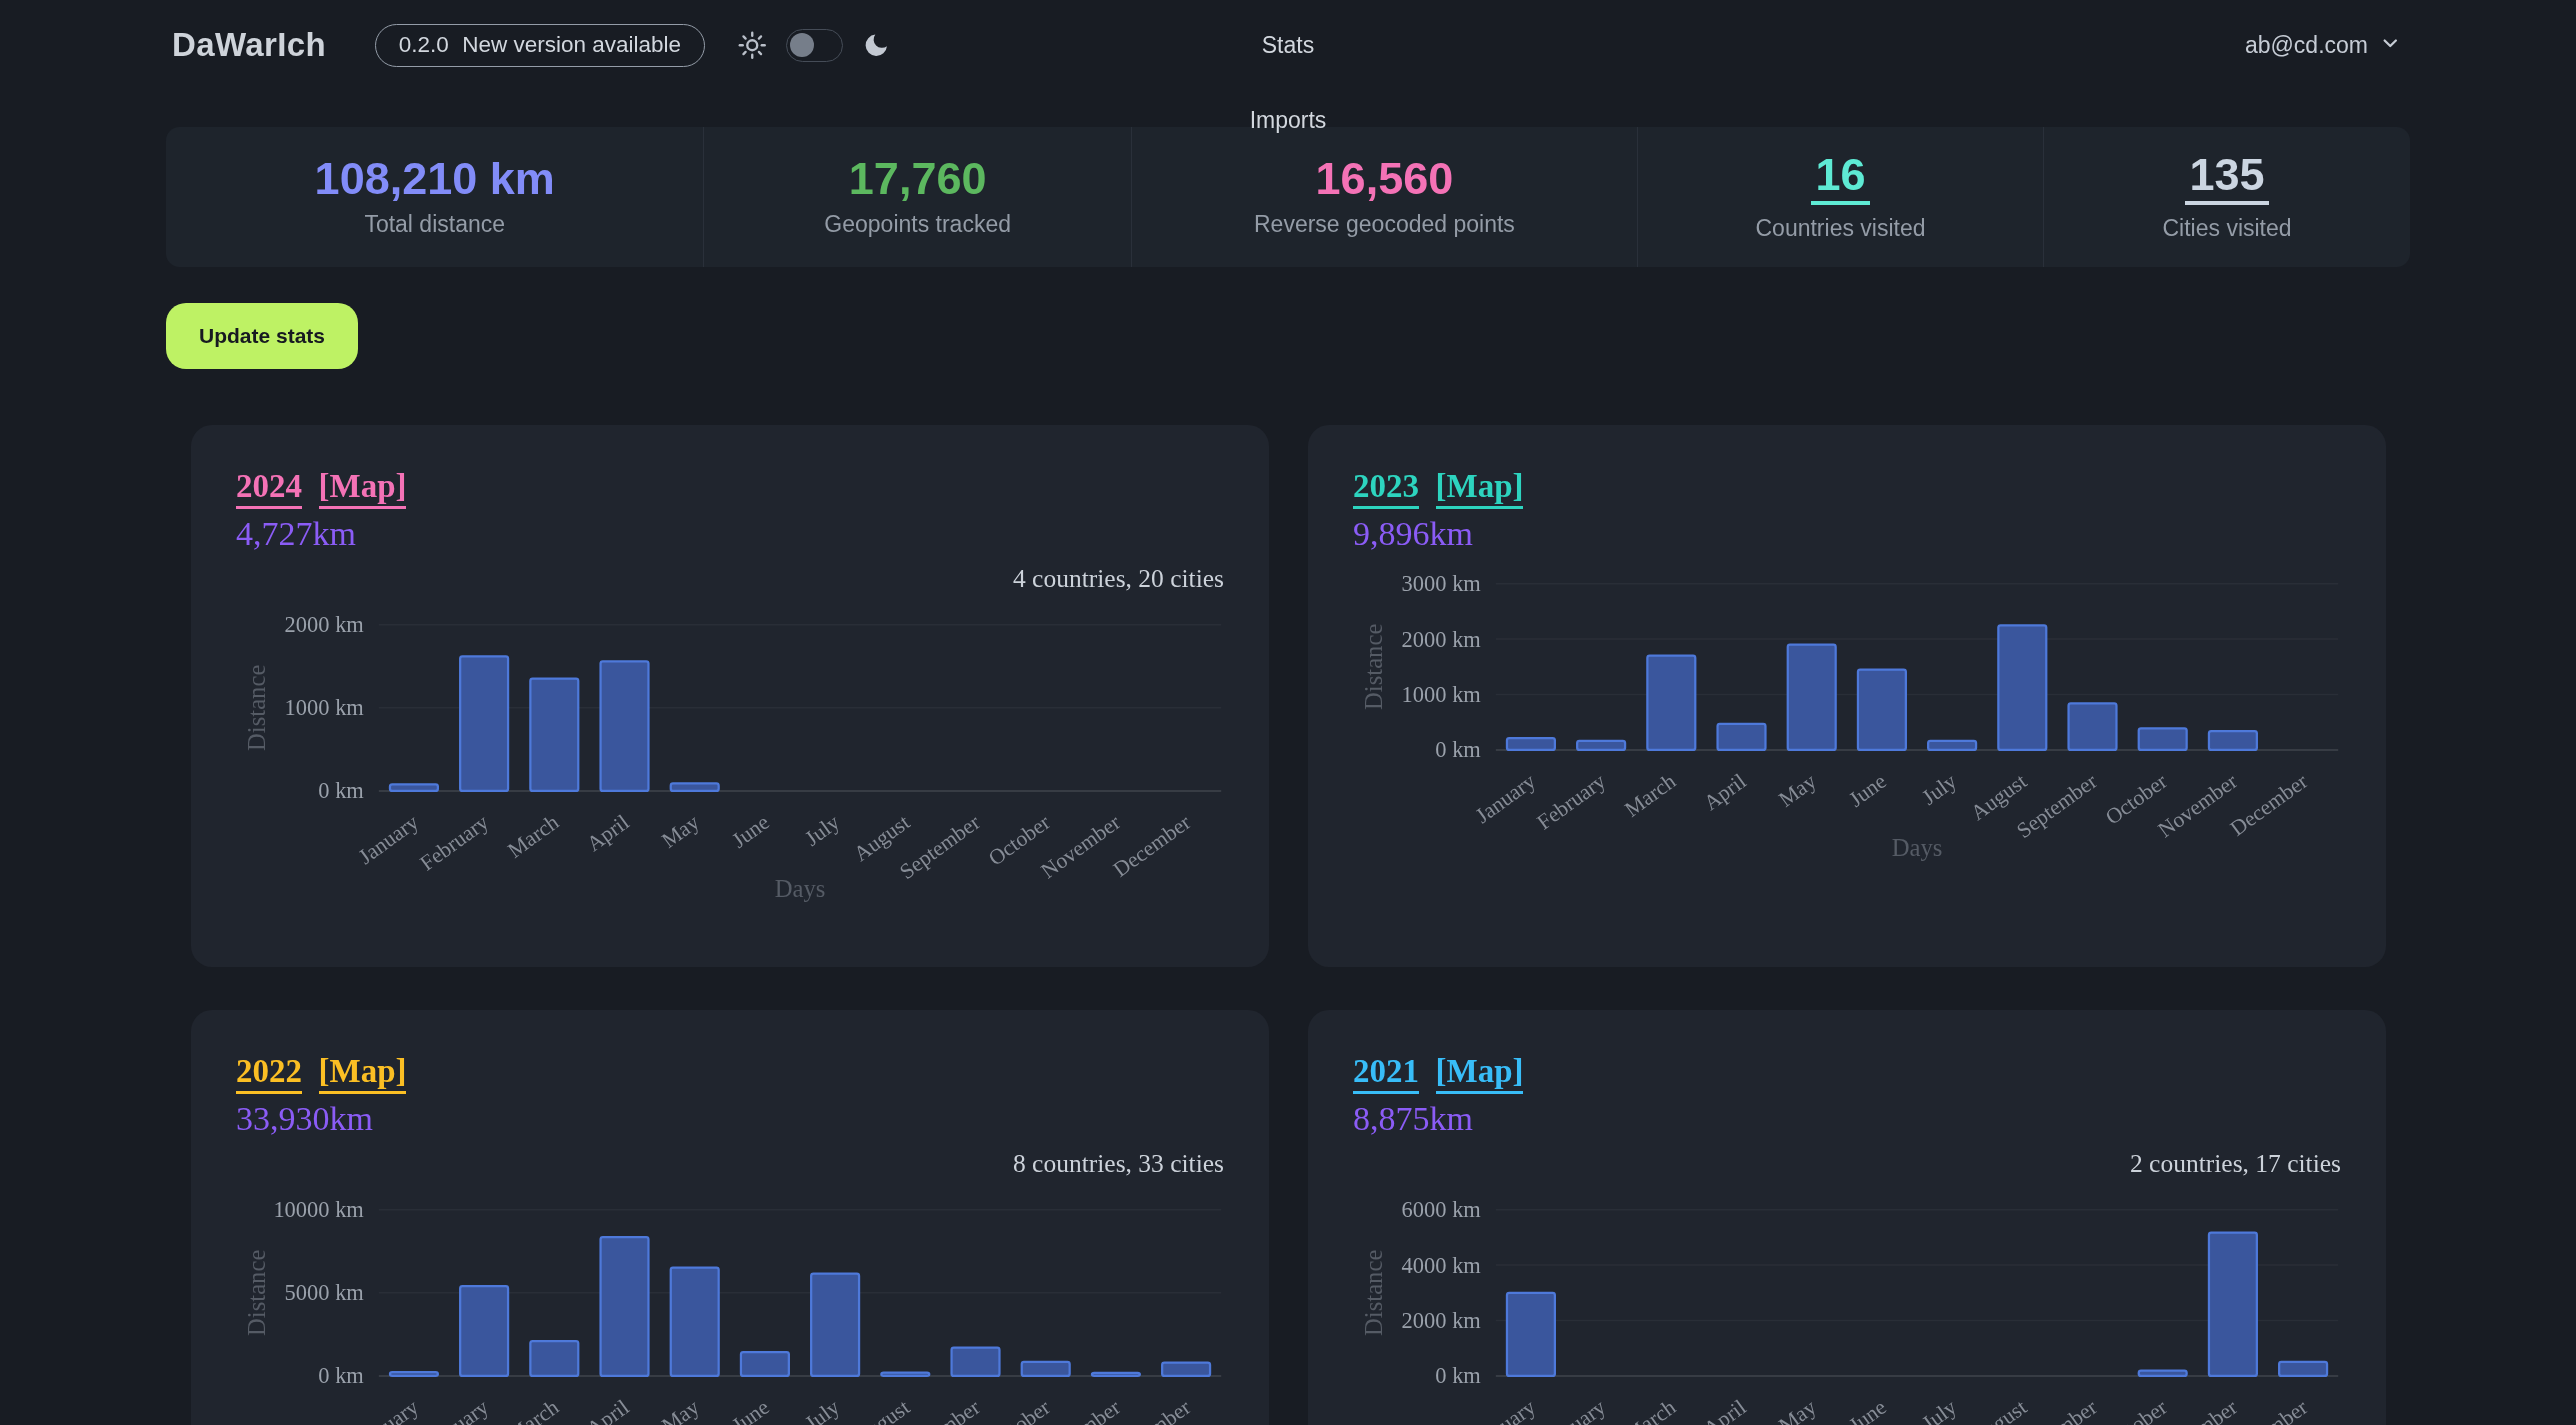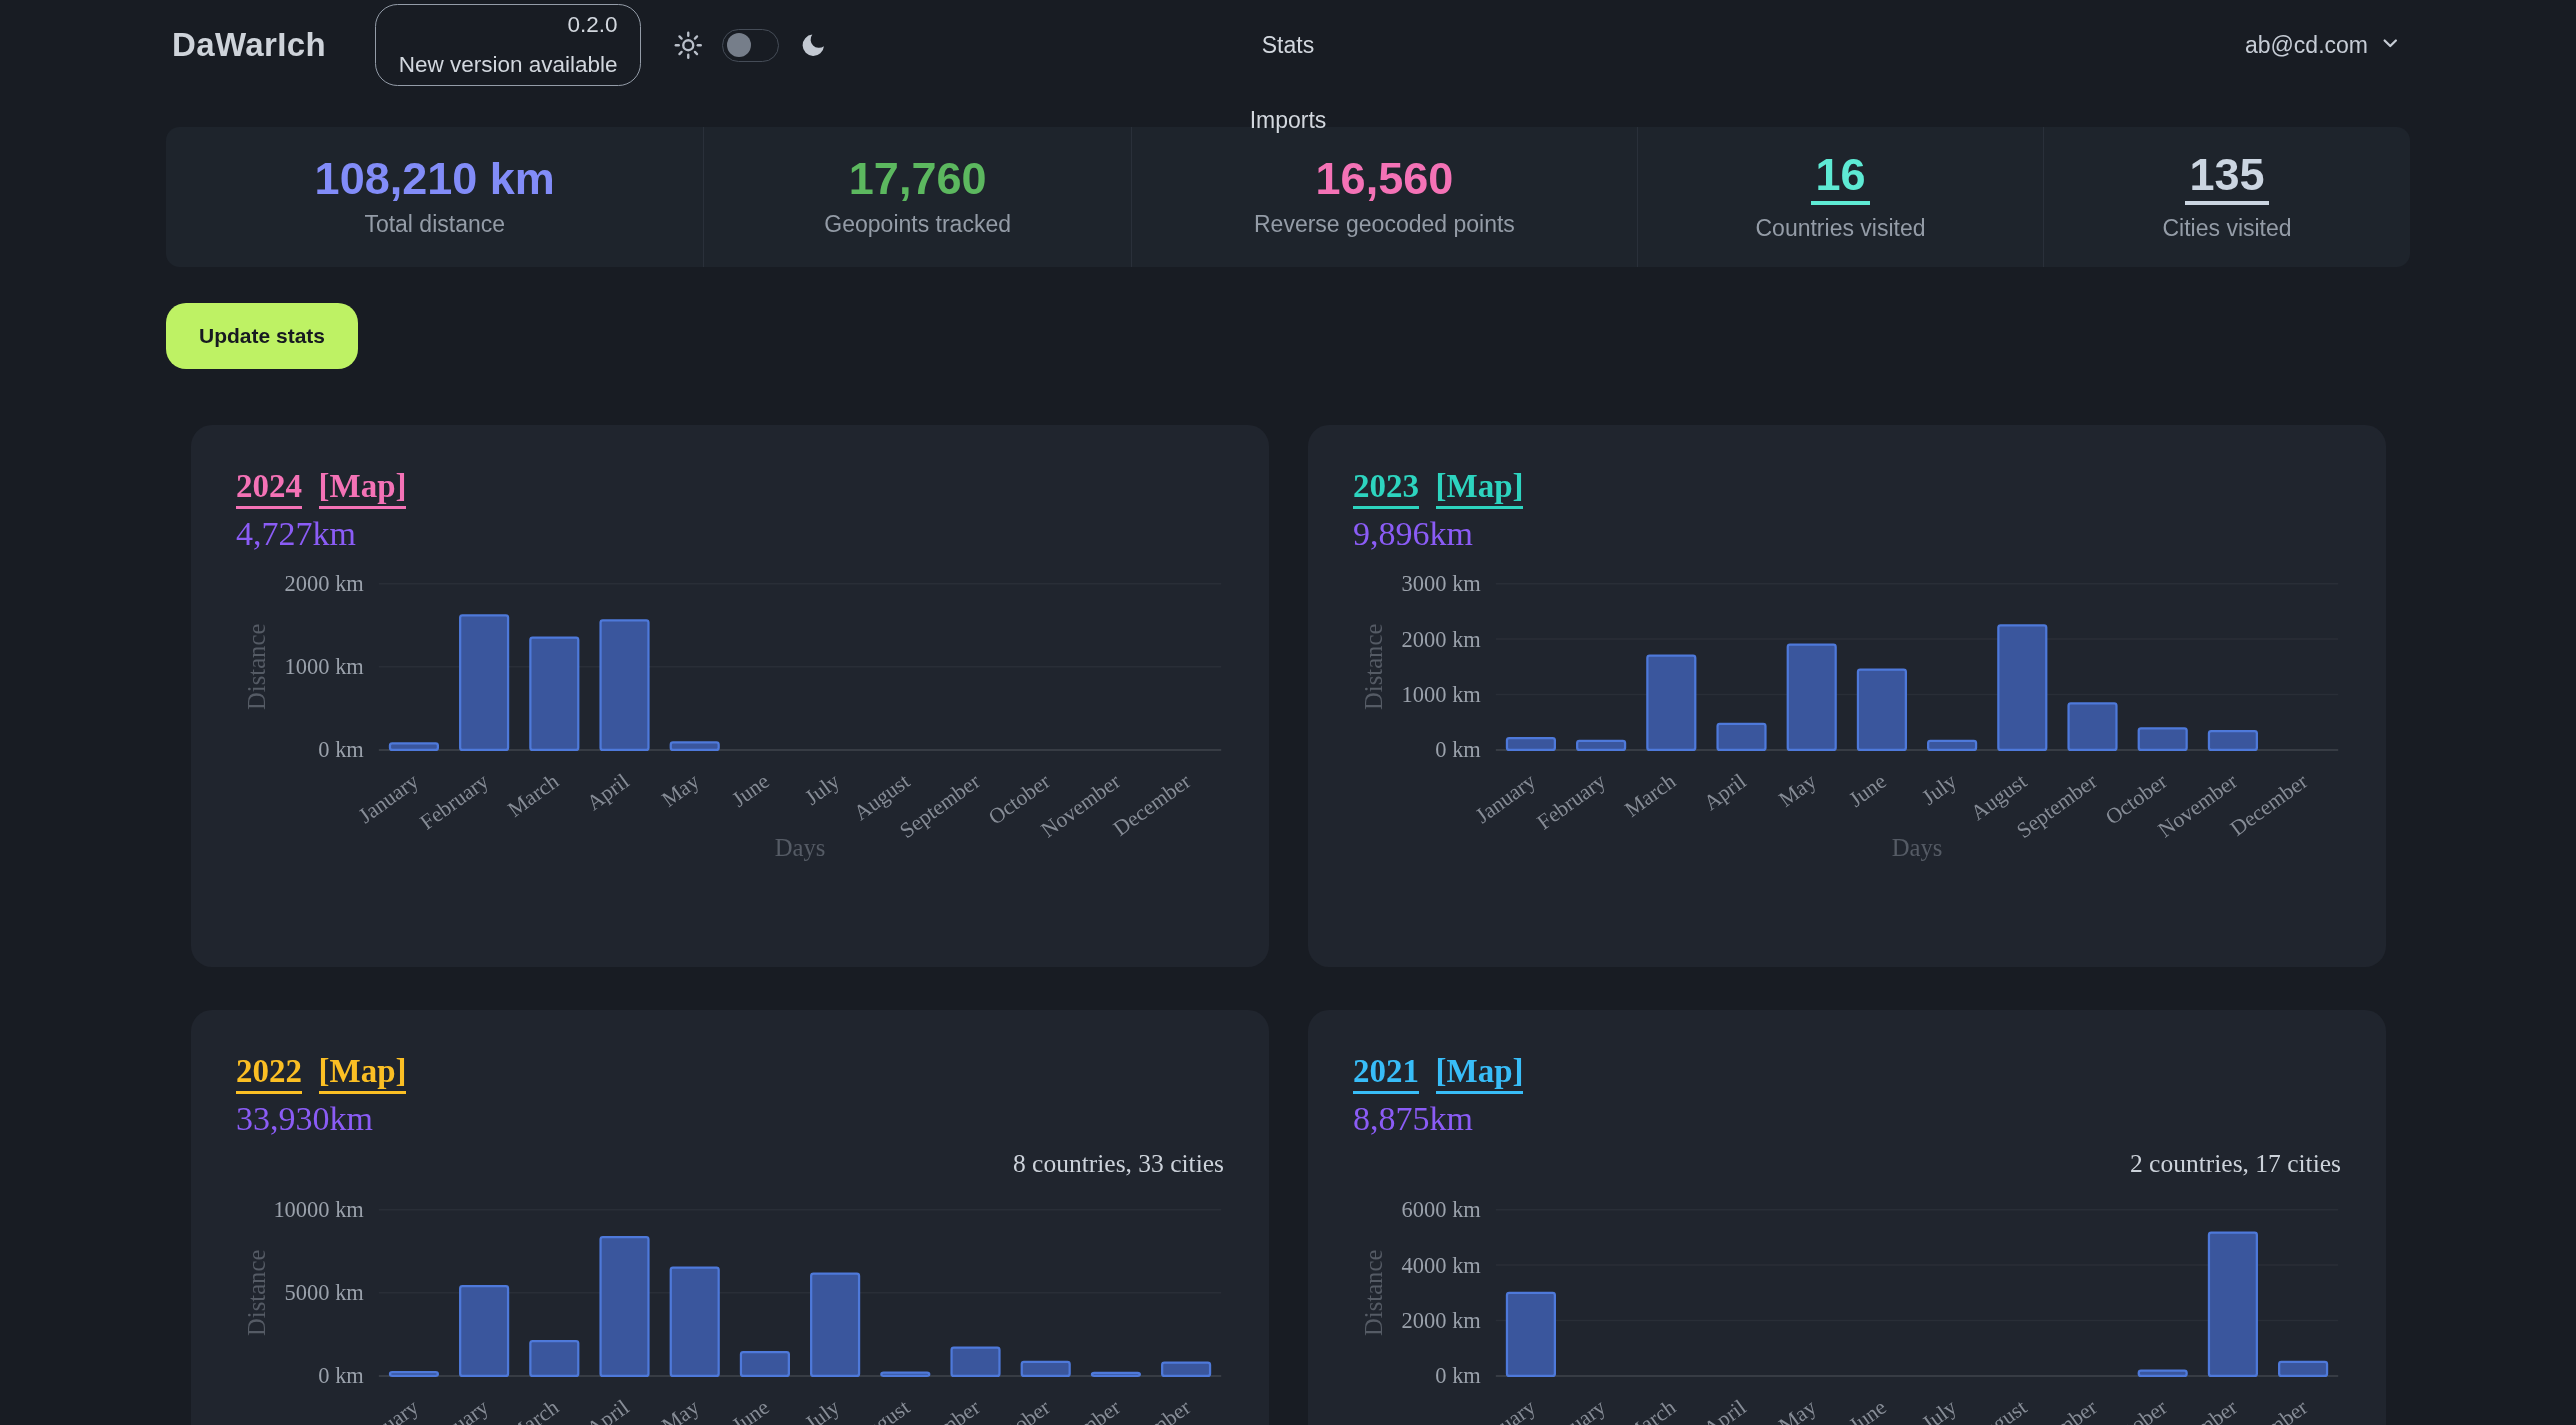--- a/index.html
+++ b/index.html
@@ -9,23 +9,23 @@
     font-family:"Liberation Sans", sans-serif;
     color:#c6ccd5;
   }
   
   .header {
     height:90px; display:flex; align-items:center;
     padding:0 175px 0 172px; position:relative;
   }
   .logo { font-size:33px; font-weight:bold; color:#ced3da; letter-spacing:0.4px; cursor:pointer; }
   .version-badge {
-    margin-left:49px; display:inline-flex; align-items:flex-end; gap:13.5px;
+    margin-left:49px; display:inline-flex; align-items:flex-start; gap:13.5px;
     border:1.5px solid #949ca8; border-radius:22.5px; padding:7.5px 22.5px;
-    font-size:22.5px; color:#d2d7de; cursor:pointer; white-space:nowrap;flex-direction:column;
+    font-size:22.5px; color:#d2d7de; cursor:pointer; white-space:nowrap;
   }
   .theme-group { display:flex; align-items:center; gap:19.5px; margin-left:33px; }
   .icon-btn { display:inline-flex; align-items:center; justify-content:center; cursor:pointer; }
   .toggle {
     width:57px; height:33px; border:1.5px solid #454c57; border-radius:18px;
     position:relative; cursor:pointer; background:transparent;
   }
   .toggle .knob {
     position:absolute; left:3.7px; top:3px; width:24px; height:24px;
     border-radius:50%; background:#767e8a;
@@ -161,20 +161,21 @@
 <button class="update-btn">Update stats</button>
 
 <main class="cards">
 
   <section class="card">
     <div class="card-head">
       <a class="year-link" style="color: rgb(244, 114, 182);">2024</a>
       <a class="map-link" style="color: rgb(244, 114, 182);">[Map]</a>
     </div>
     <div class="card-distance">4,727km</div>
+    <div class="card-summary">4 countries, 20 cities</div>
     <svg class="chart" viewBox="0 0 1318 410">
         <line x1="190" y1="33" x2="1315" y2="33" class="grid-line"></line>
         <text x="170" y="43" class="tick-label" text-anchor="end">2000 km</text>
         <line x1="190" y1="144" x2="1315" y2="144" class="grid-line"></line>
         <text x="170" y="154" class="tick-label" text-anchor="end">1000 km</text>
         <line x1="190" y1="255" x2="1315" y2="255" class="axis-line"></line>
         <text x="170" y="265" class="tick-label" text-anchor="end">0 km</text>
         <rect x="204.875" y="246.12" width="64" height="8.88" rx="3" class="bar"></rect>
         <text class="month-label" text-anchor="end" transform="translate(244.875,301) rotate(-36)">January</text>
         <rect x="298.625" y="75.17999999999998" width="64" height="179.82000000000002" rx="3" class="bar"></rect>

